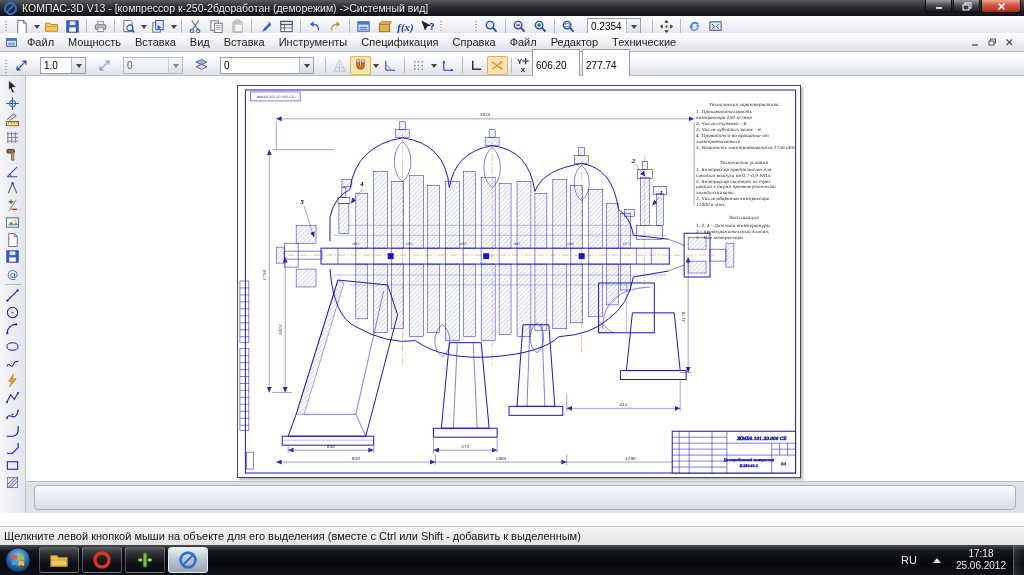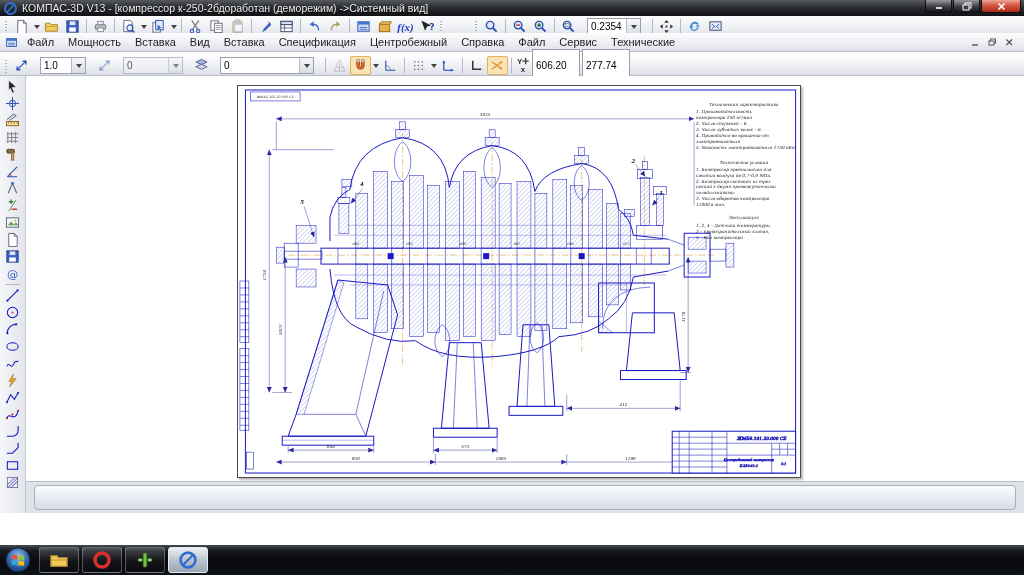--- a/index.html
+++ b/index.html
@@ -514,25 +514,25 @@
     <div class="ti" style="width:18px">
         <svg class="ic" style="width:13px;height:13px">
           <use href="#i-vars"></use>
         </svg>
       </div>
     <span class="menu-item">Файл</span>
     <span class="menu-item">Мощность</span>
     <span class="menu-item">Вставка</span>
     <span class="menu-item">Вид</span>
     <span class="menu-item">Вставка</span>
+    <span class="menu-item">Инструменты</span>
     <span class="menu-item">Спецификация</span>
-    <span class="menu-item">Центробежный</span>
     <span class="menu-item">Справка</span>
     <span class="menu-item">Файл</span>
-    <span class="menu-item">Сервис</span>
+    <span class="menu-item">Редактор</span>
     <span class="menu-item">Технические</span>
     <div class="mdi">
       <span>
           <svg width="9" height="9" viewBox="0 0 9 9">
             <line x1="1" y1="7" x2="7" y2="7" stroke="#555" stroke-width="1.4"></line>
           </svg>
         </span>
       <span>
           <svg width="9" height="9" viewBox="0 0 9 9">
             <rect x="2.5" y="1" width="5" height="4" fill="none" stroke="#555"></rect>
@@ -1024,20 +1024,23 @@
           </g>
         </svg>
       </div>
     </div>
 
     <div class="lower">
       <div class="prop"></div>
     </div>
   </div>
 
+  <div class="statusbar">
+    <span>Щелкните левой кнопкой мыши на объекте для его выделения (вместе с Ctrl или Shift - добавить к выделенным)</span>
+  </div>
 
   <div class="taskbar">
     <div class="orb">
         <svg width="26" height="26" viewBox="0 0 20 20">
           <use href="#t-flag"></use>
         </svg>
       </div>
     <div class="tbtn">
         <svg width="20" height="20" viewBox="0 0 16 16">
           <use href="#i-fold"></use>
@@ -1051,15 +1054,24 @@
     <div class="tbtn">
         <svg width="20" height="20" viewBox="0 0 20 20">
           <use href="#t-switch"></use>
         </svg>
       </div>
     <div class="tbtn active">
         <svg width="20" height="20" viewBox="0 0 20 20">
           <use href="#t-kompas"></use>
         </svg>
       </div>
+    <div class="tray">
+      <span class="lang">RU</span>
+      <div class="tri-up"></div>
+      <div class="clock">
+        <div>17:18</div>
+        <div>25.06.2012</div>
+      </div>
+      <div class="showdesk"></div>
+    </div>
   </div>
 
 </div>
 
 </body></html>

